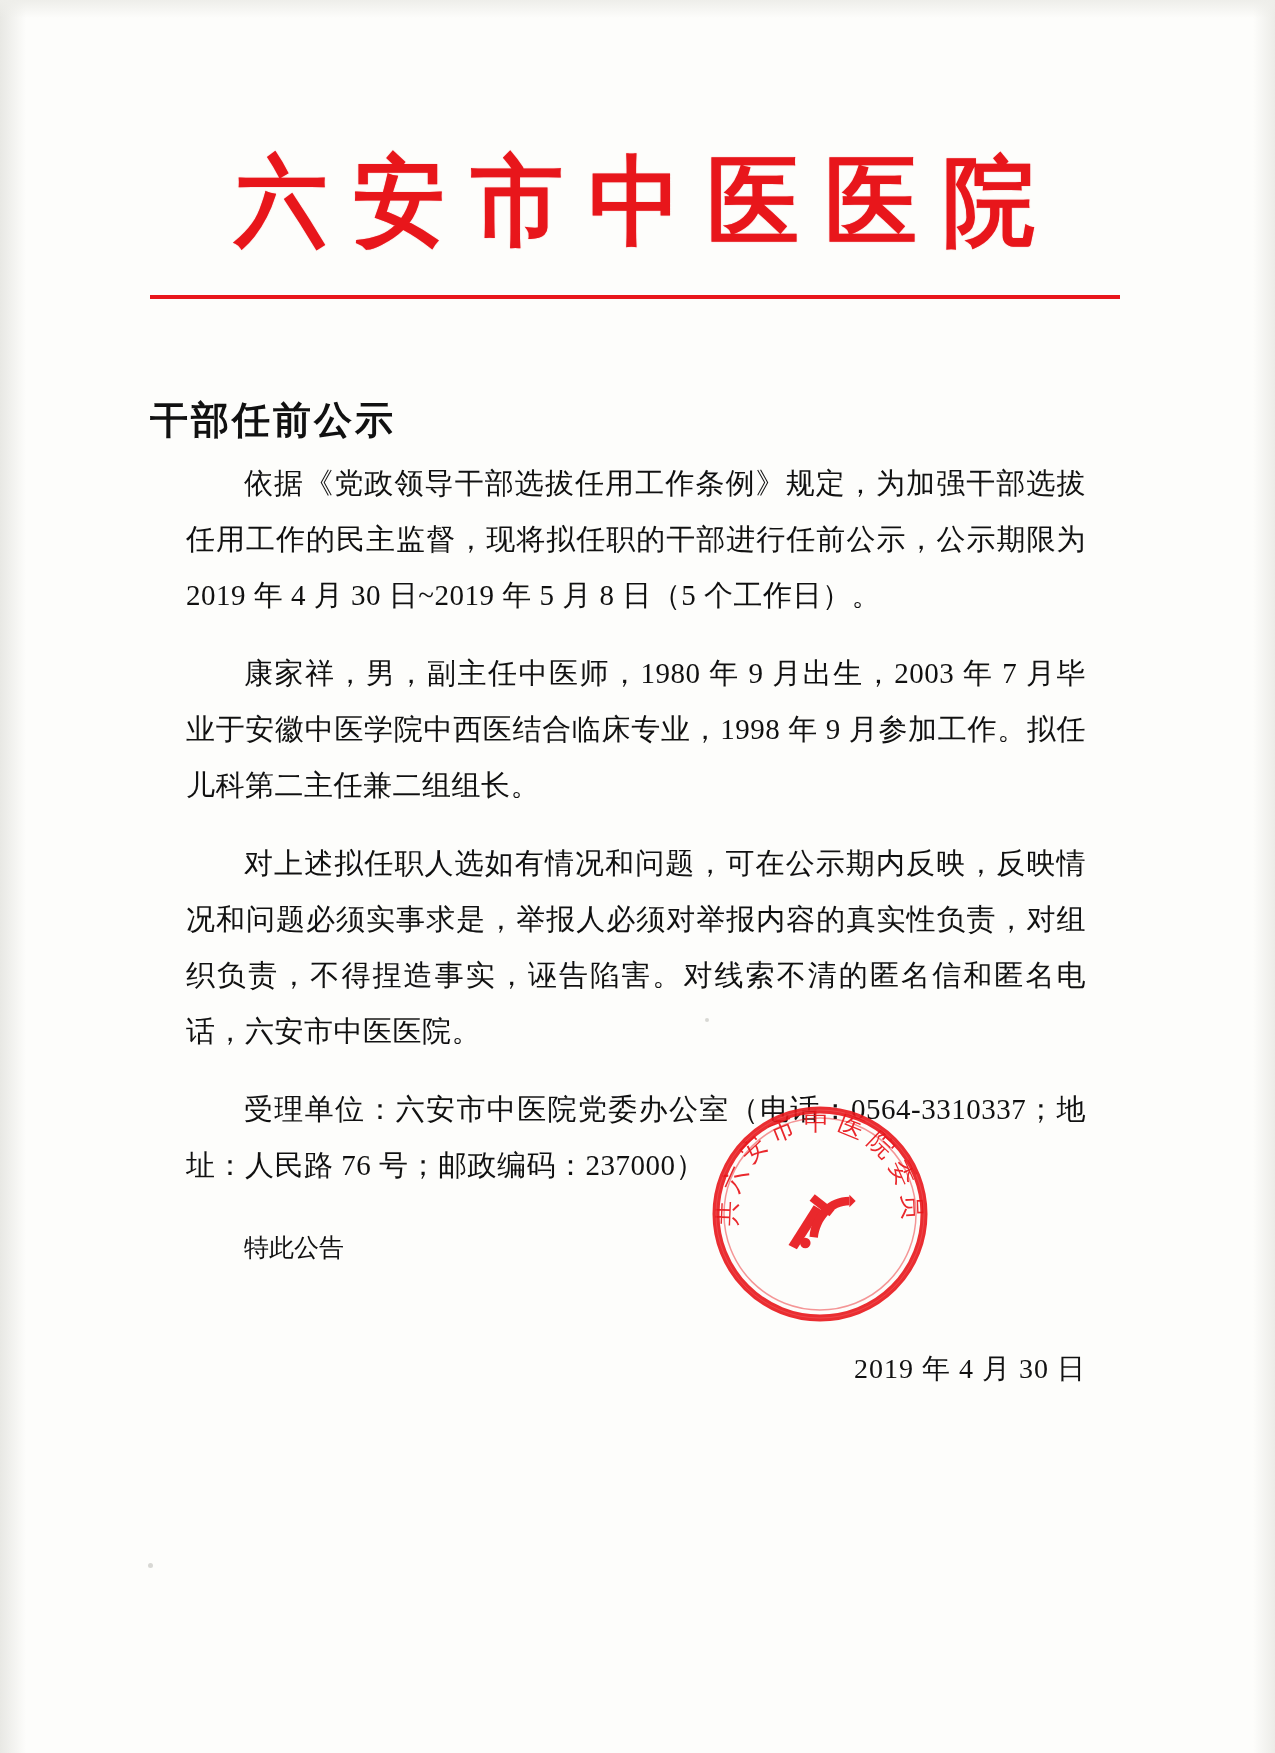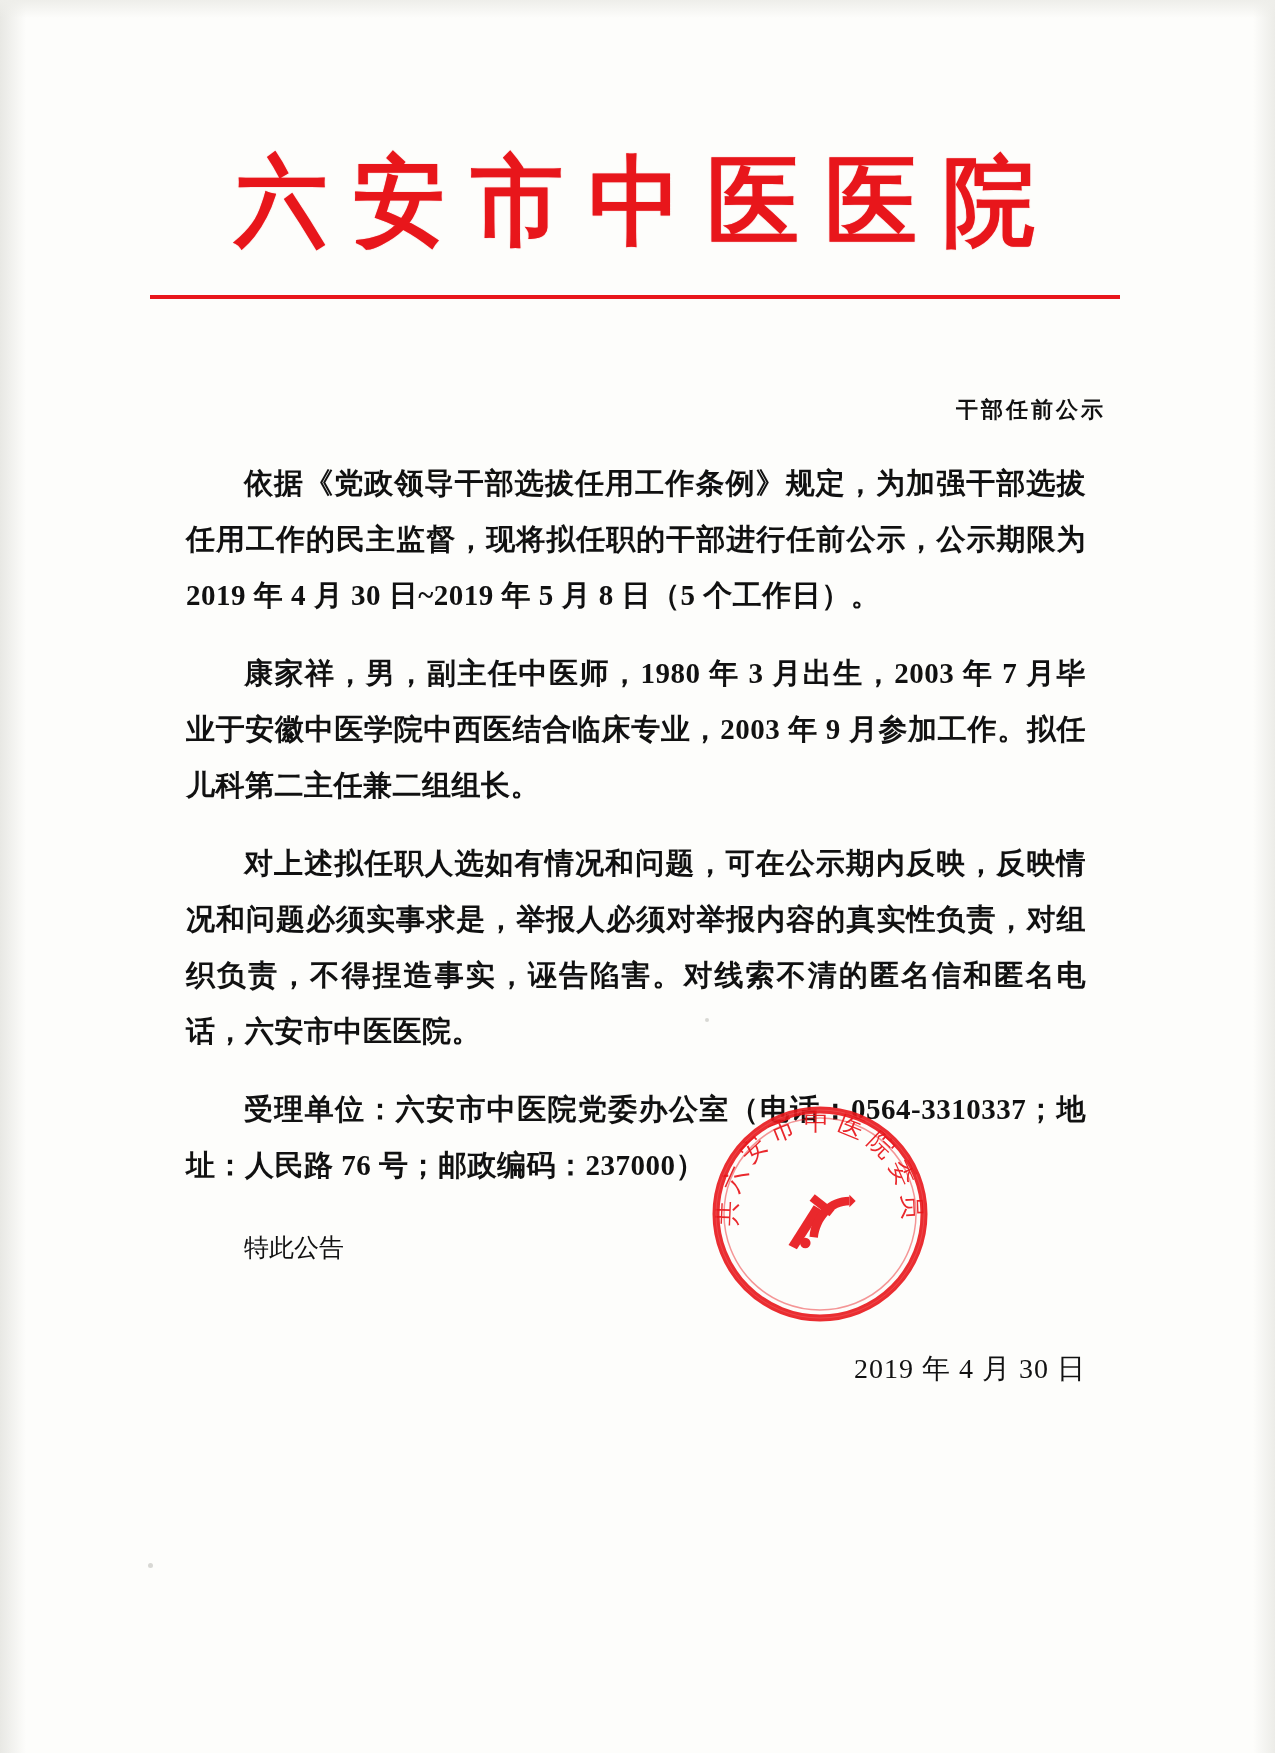--- a/index.html
+++ b/index.html
@@ -65,44 +65,43 @@
   .letterhead-rule {
     margin-top: 42px;
     height: 4px;
     background: #e8161b;
     width: 100%;
   }
 
   
   .doc-title {
     position: absolute;
-    left: 136px;
+    left: 150px;
     top: 395px;
     width: 970px;
-    text-align: right;
-    font-size: 22px;
+    text-align: left;
+    font-size: 38px;
     font-weight: 700;
     letter-spacing: 3px;
     font-family: "DejaVu Serif", "Liberation Serif", serif;
   }
   .doc-body {
     position: absolute;
     left: 186px;
     top: 455px;
     width: 900px;
   }
   .para {
     font-size: 29px;
     line-height: 56px;
     letter-spacing: 0.5px;
     text-align: justify;
     text-justify: inter-ideograph;
     margin: 0 0 22px 0;
     text-indent: 58px;
-    font-weight: bold;
   }
   .para.tight { margin-bottom: 18px; }
 
   .sign-block {
     position: absolute;
     left: 186px;
     top: 1220px;
     width: 900px;
   }
   .notice-line {
@@ -152,21 +151,21 @@
 
   <div class="letterhead">
     <div class="letterhead-title">六安市中医医院</div>
     <div class="letterhead-rule"></div>
   </div>
 
   <div class="doc-title">干部任前公示</div>
 
   <div class="doc-body">
     <p class="para">依据《党政领导干部选拔任用工作条例》规定，为加强干部选拔任用工作的民主监督，现将拟任职的干部进行任前公示，公示期限为 2019 年 4 月 30 日~2019 年 5 月 8 日（5 个工作日）。</p>
-    <p class="para">康家祥，男，副主任中医师，1980 年 3 月出生，2003 年 7 月毕业于安徽中医学院中西医结合临床专业，2003 年 9 月参加工作。拟任儿科第二主任兼二组组长。</p>
+    <p class="para">康家祥，男，副主任中医师，1980 年 9 月出生，2003 年 7 月毕业于安徽中医学院中西医结合临床专业，1998 年 9 月参加工作。拟任儿科第二主任兼二组组长。</p>
     <p class="para">对上述拟任职人选如有情况和问题，可在公示期内反映，反映情况和问题必须实事求是，举报人必须对举报内容的真实性负责，对组织负责，不得捏造事实，诬告陷害。对线索不清的匿名信和匿名电话，六安市中医医院。</p>
     <p class="para tight">受理单位：六安市中医院党委办公室（电话：0564-3310337；地址：人民路 76 号；邮政编码：237000）</p>
   </div>
 
   <div class="sign-block">
     <p class="notice-line">特此公告</p>
   </div>
 
   <div class="date-line">2019 年 4 月 30 日</div>
 

